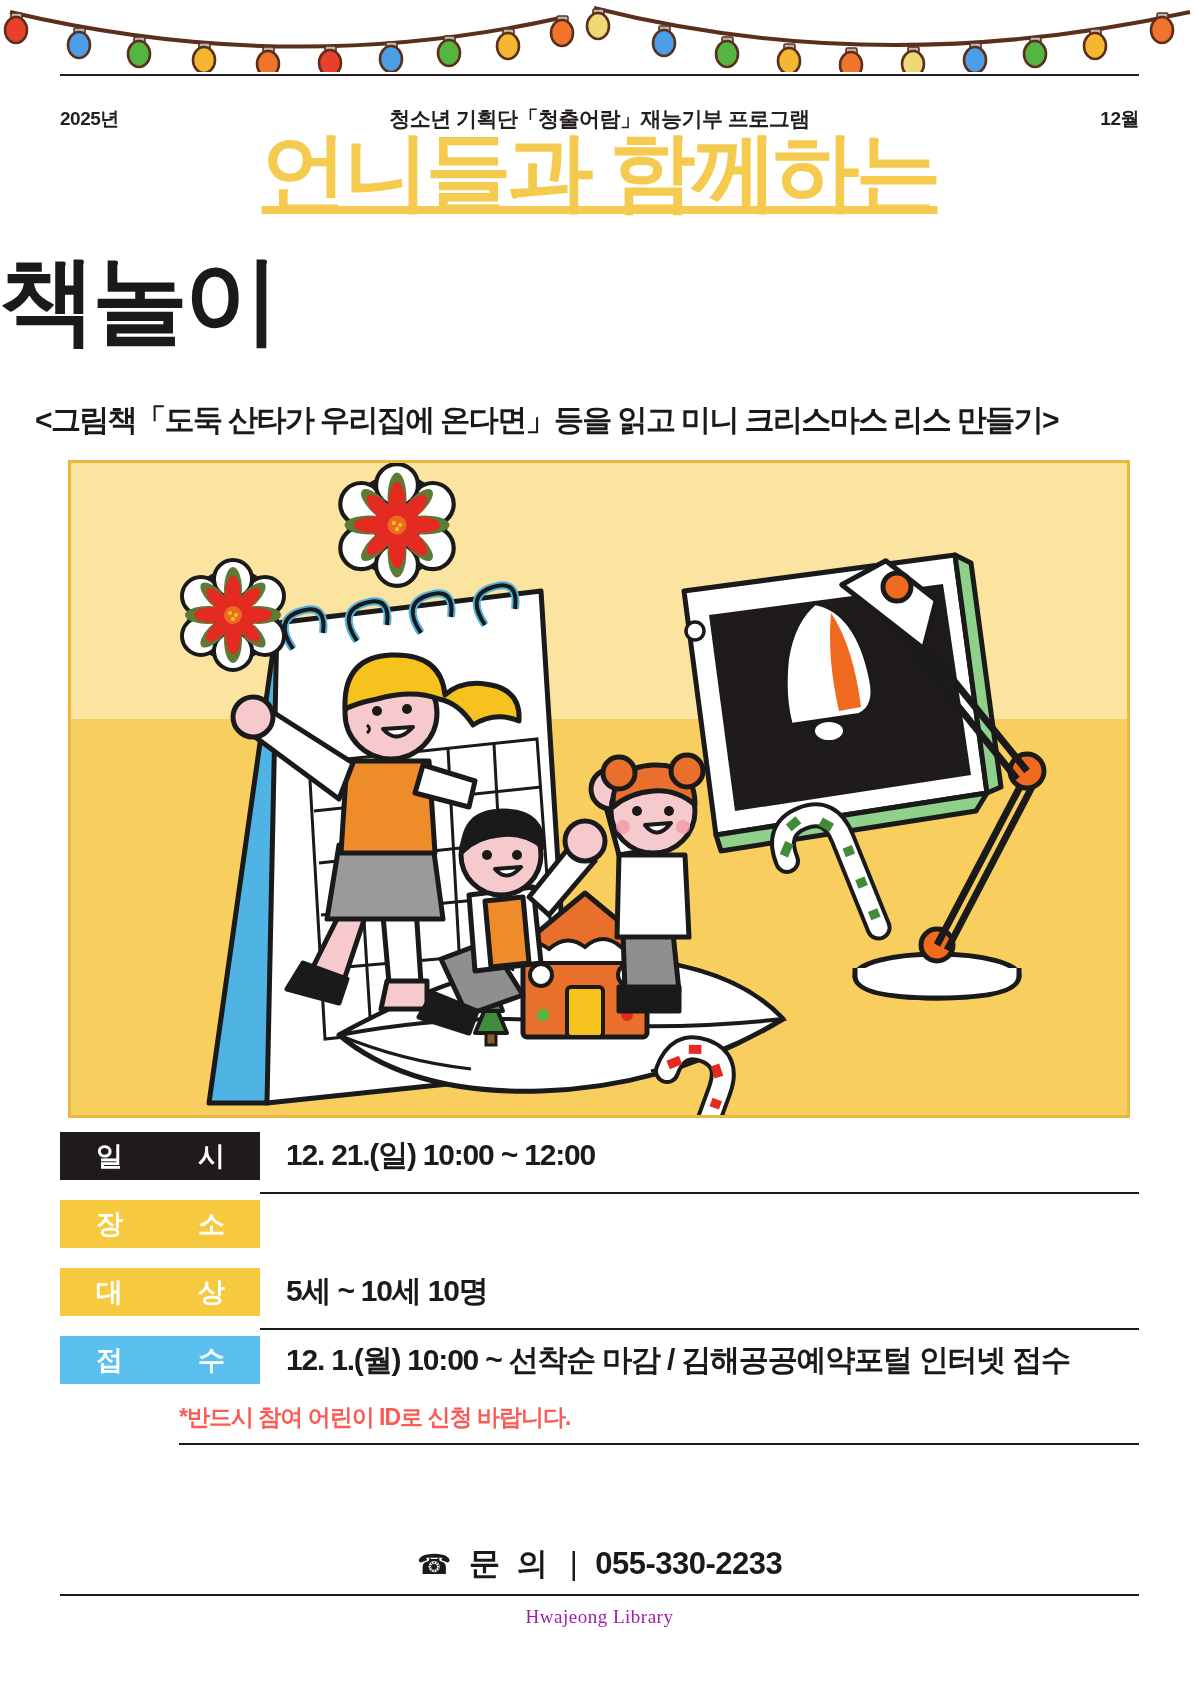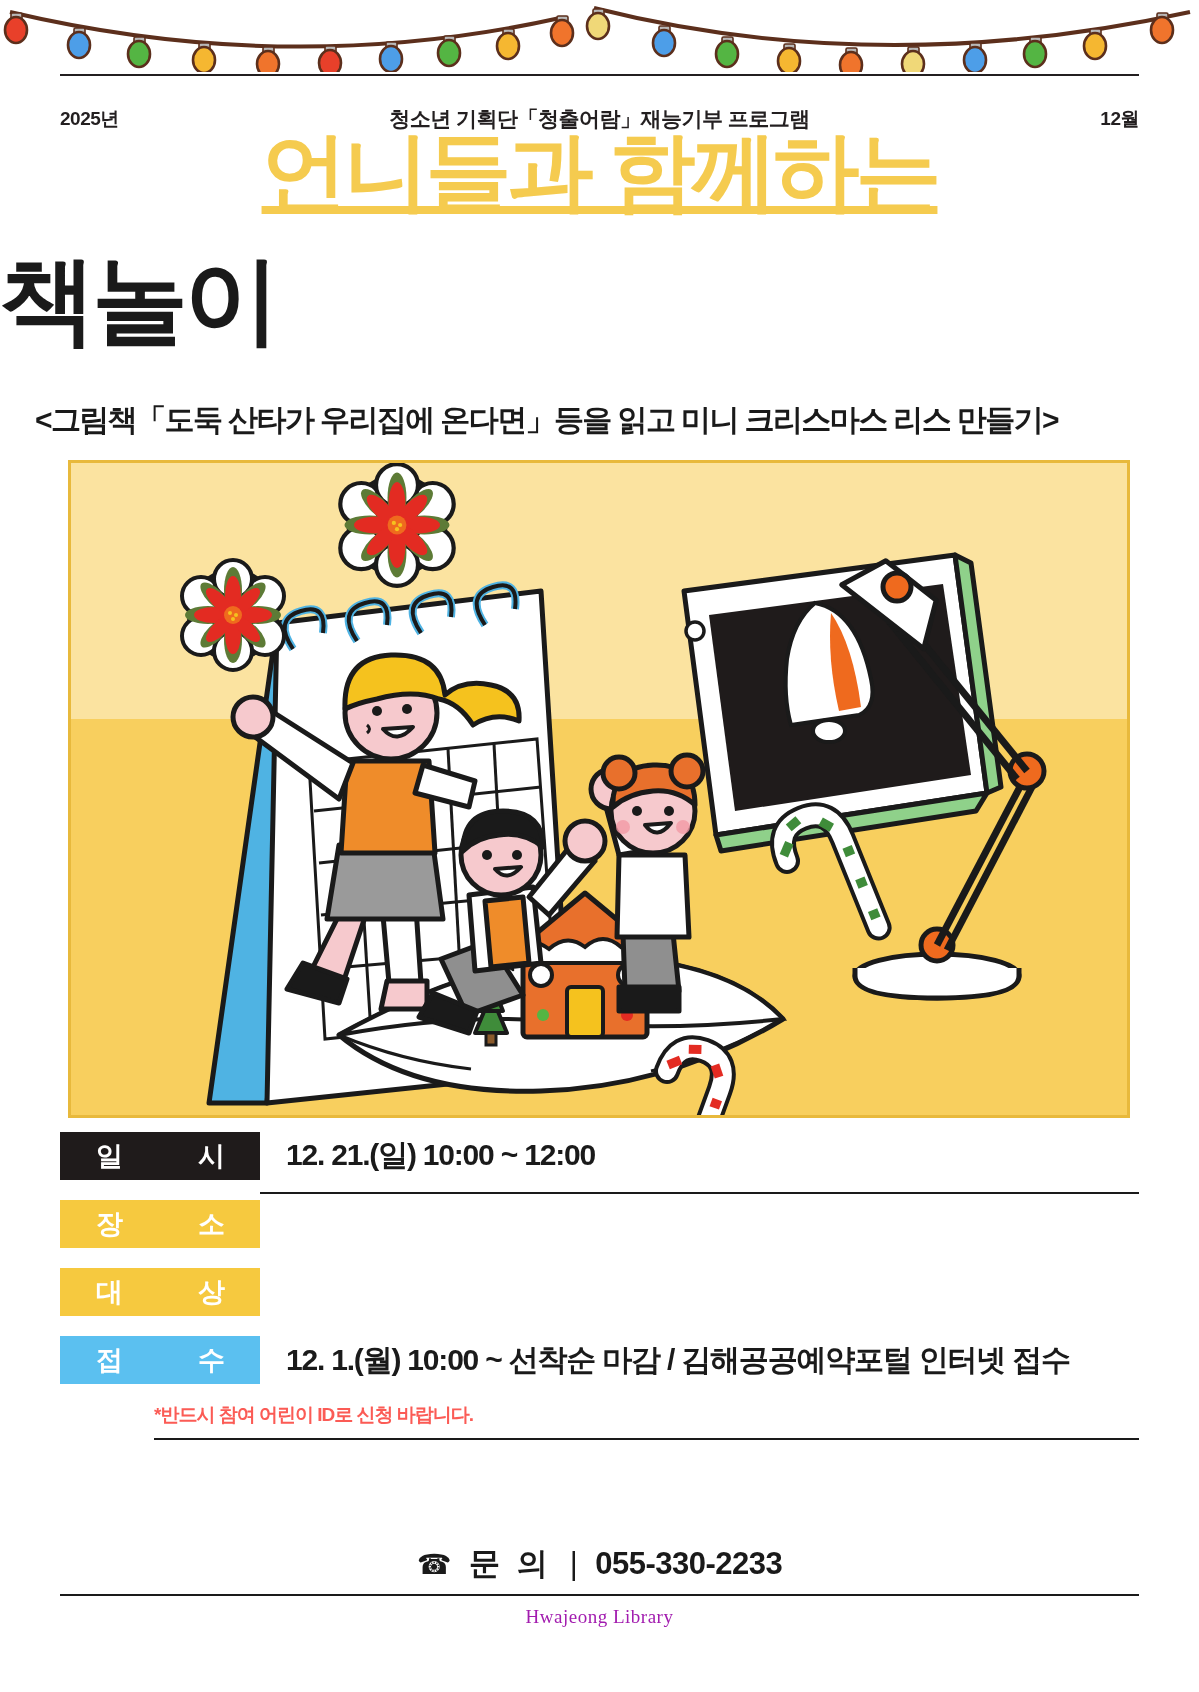--- a/index.html
+++ b/index.html
@@ -76,22 +76,22 @@
   .badge.blue  { background: #5bc0f0; color: #ffffff; }
   .row .val {
     flex: 1; display: flex; align-items: center;
     padding-left: 26px; padding-bottom: 8px;
     border-bottom: 2px solid #1a1a1a;
     font-size: 30px; font-weight: 600; letter-spacing: -1.2px; color: #1a1a1a;
     white-space: nowrap;
   }
   .row.noline .val { border-bottom: none; }
   .note {
-    margin-left: 94px; padding-top: 4px; padding-bottom: 10px;
-    font-size: 19px; font-weight: 700; letter-spacing: -1px;
+    margin-left: 119px; padding-top: 4px; padding-bottom: 10px;
+    font-size: 23px; font-weight: 700; letter-spacing: -1px;
     color: #fb5b55;
     border-bottom: 2px solid #1a1a1a;
   }
 
   
   .contact {
     position: absolute; left: 60px; top: 1534px; width: 1079px; height: 62px;
     display: flex; align-items: center; justify-content: center;
     gap: 18px;
     border-bottom: 2px solid #1a1a1a;
@@ -491,20 +491,21 @@
         <span>장</span>
         <span>소</span>
       </div>
     </div>
 
     <div class="row">
       <div class="badge gold">
         <span>대</span>
         <span>상</span>
       </div>
+      <div class="val">5세 ~ 10세 10명</div>
     </div>
 
     <div class="row noline">
       <div class="badge blue">
         <span>접</span>
         <span>수</span>
       </div>
       <div class="val">12. 1.(월) 10:00 ~ 선착순 마감 /  김해공공예약포털 인터넷 접수</div>
     </div>
 

